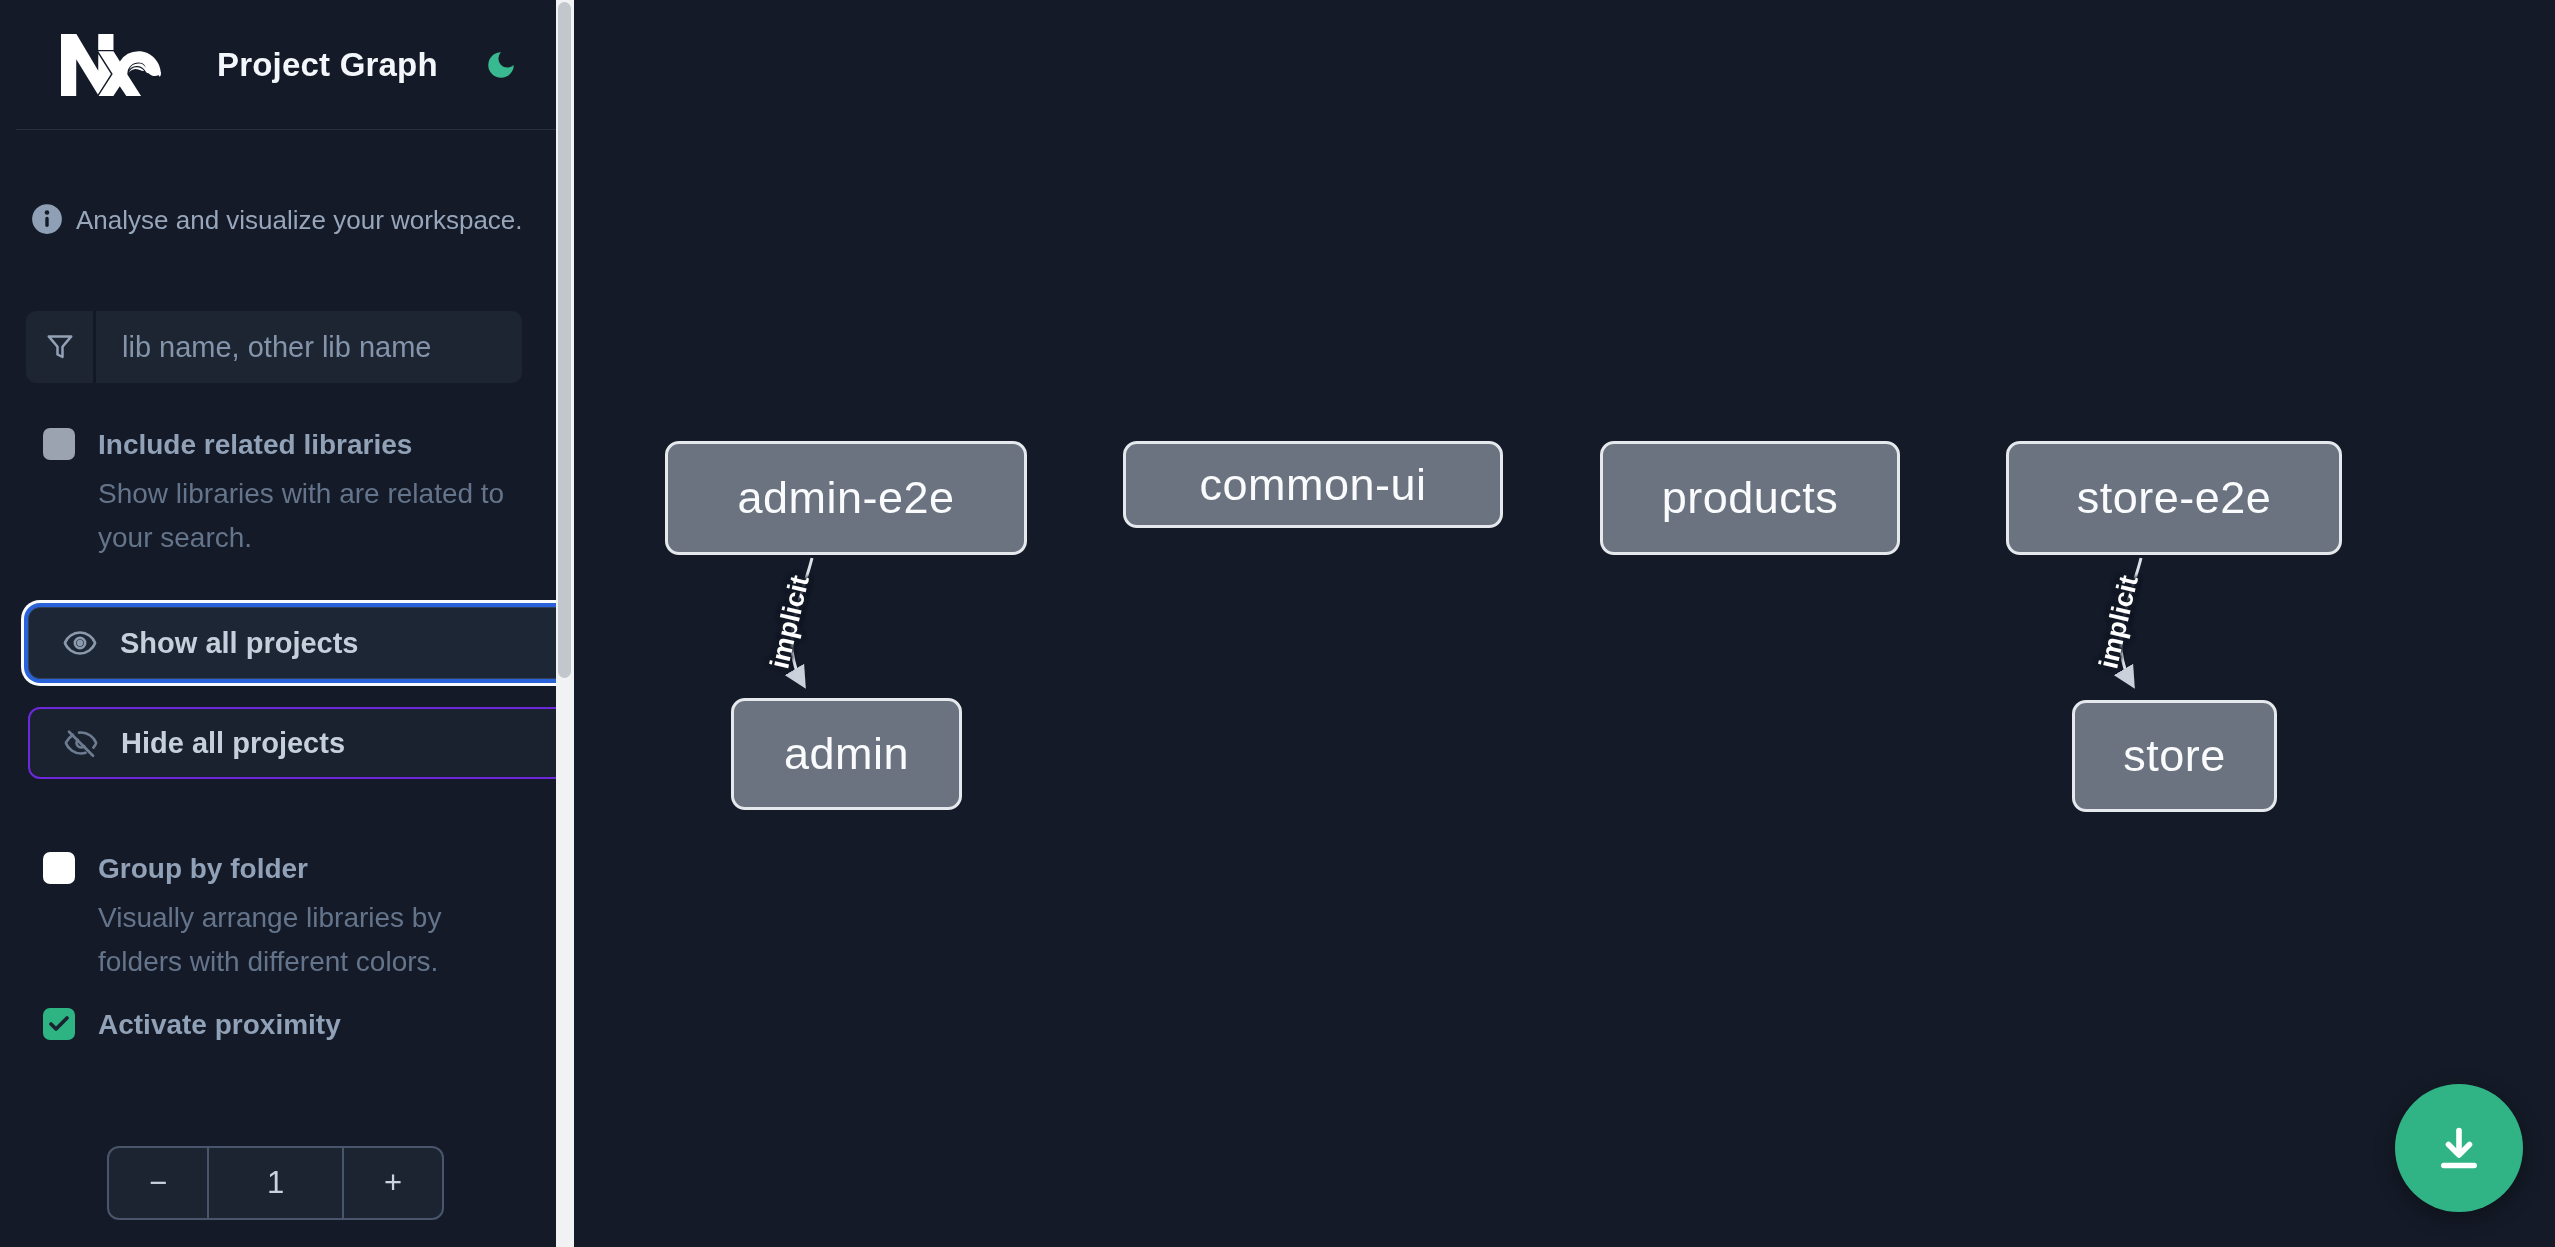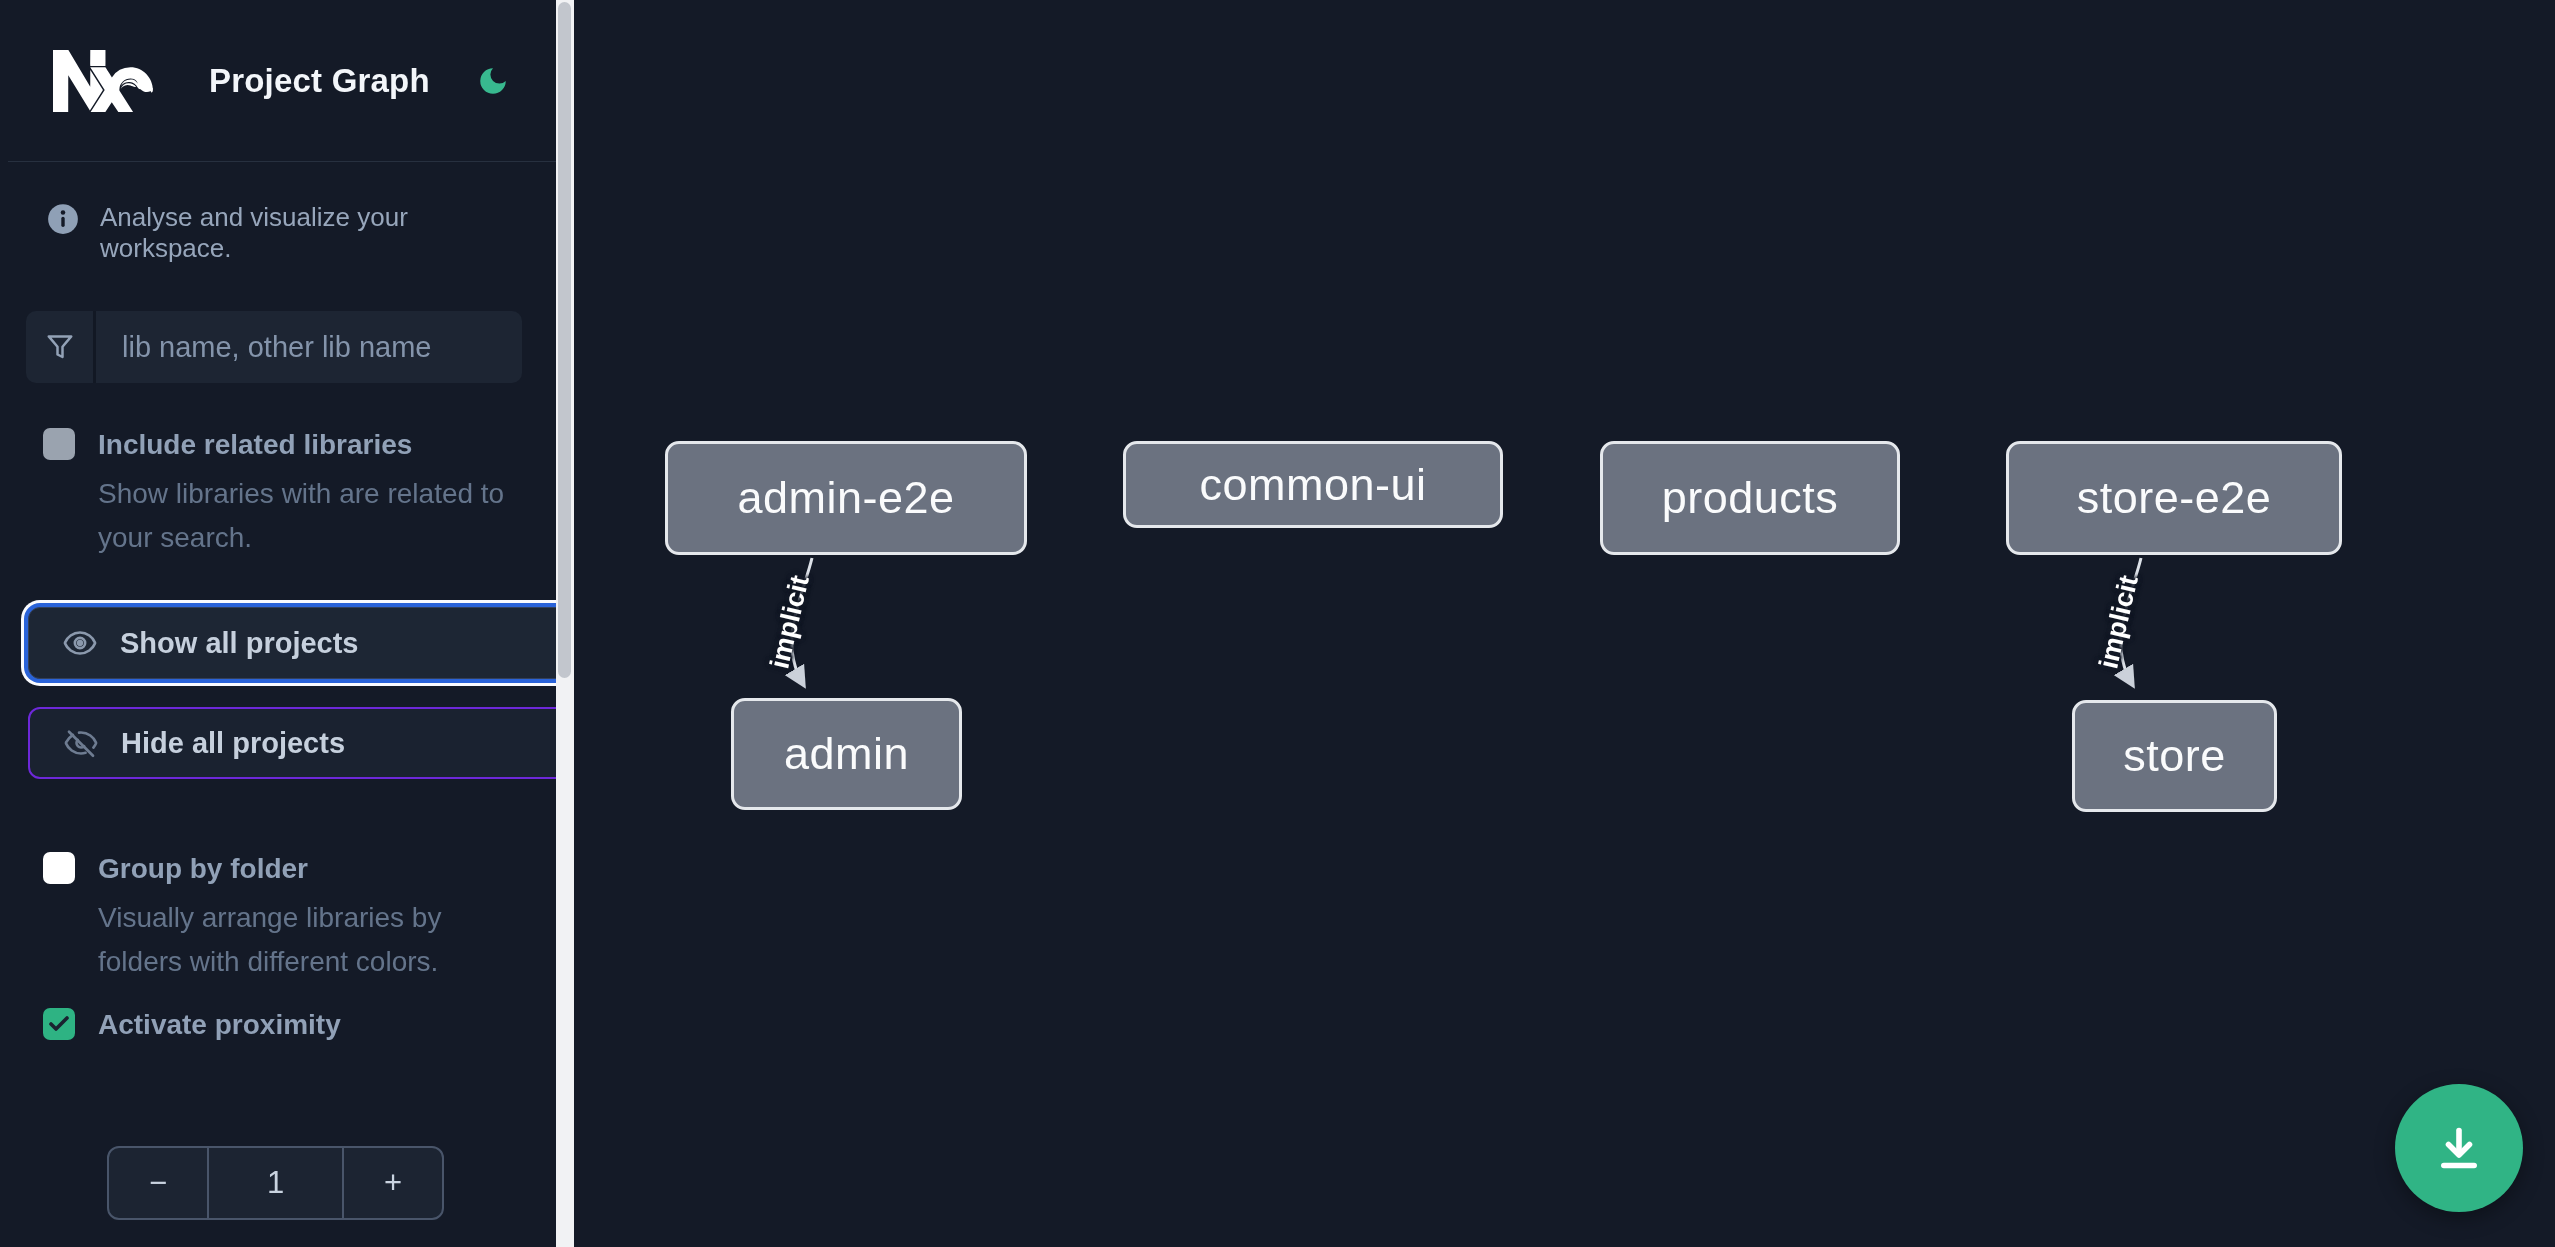--- a/index.html
+++ b/index.html
@@ -8,29 +8,29 @@
     background:#141A27;
     font-family:"Liberation Sans", sans-serif;
     position:relative;
     color:#C6D0DD;
   }
 
   
   .sidebar { position:absolute; left:0; top:0; width:556px; height:1247px; background:#141A27; }
 
   .side-header {
-    position:absolute; left:8px; top:0; width:556px; height:162px;
+    position:absolute; left:16px; top:0; width:556px; height:130px;
     border-bottom:1px solid #27303F;
     display:flex; align-items:center;padding-left:17px;
   }
   .nx-logo { margin-left:28px; width:100px; height:100px; flex:0 0 auto; }
   .app-title { margin-left:56px; font-size:33px; font-weight:700; color:#F3F6FA; letter-spacing:0.2px; }
   .theme-toggle { margin-left:auto; margin-right:54px; width:34px; height:34px; cursor:pointer; background:none; border:none; }
 
-  .intro-row { position:absolute; left:46px; top:202px; width:500px; display:flex; align-items:flex-start; gap:20px; }
+  .intro-row { position:absolute; left:30px; top:202px; width:500px; display:flex; align-items:flex-end; gap:12px; }
   .intro-row svg { width:34px; height:34px; flex:0 0 auto; }
   .intro-text { font-size:26px; color:#97A6BB; }
 
   .filter-box {
     position:absolute; left:26px; top:311px; width:496px; height:72px;
     background:#1D2533; border-radius:10px; display:flex; overflow:hidden;
   }
   .funnel-cell { width:70px; display:flex; align-items:center; justify-content:center; border-right:3px solid #121824; }
   .funnel-cell svg { width:30px; height:30px; }
   .filter-input {

